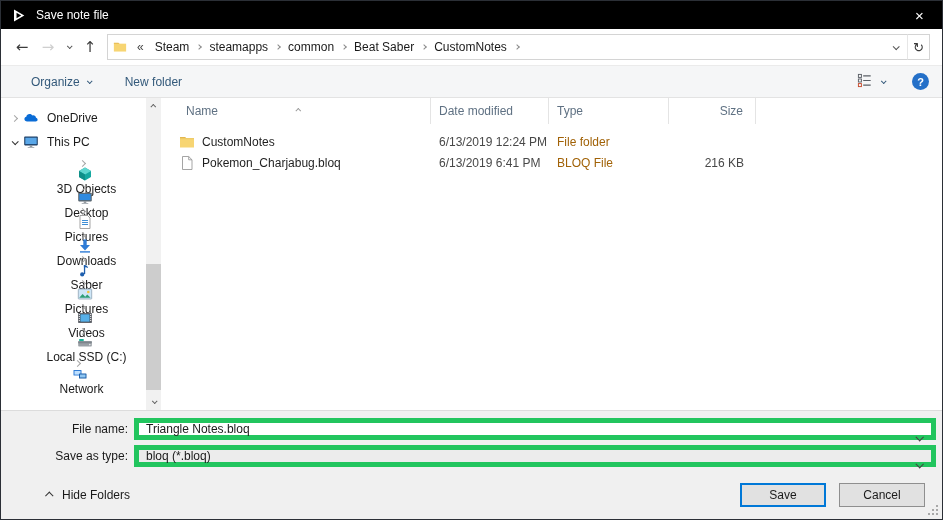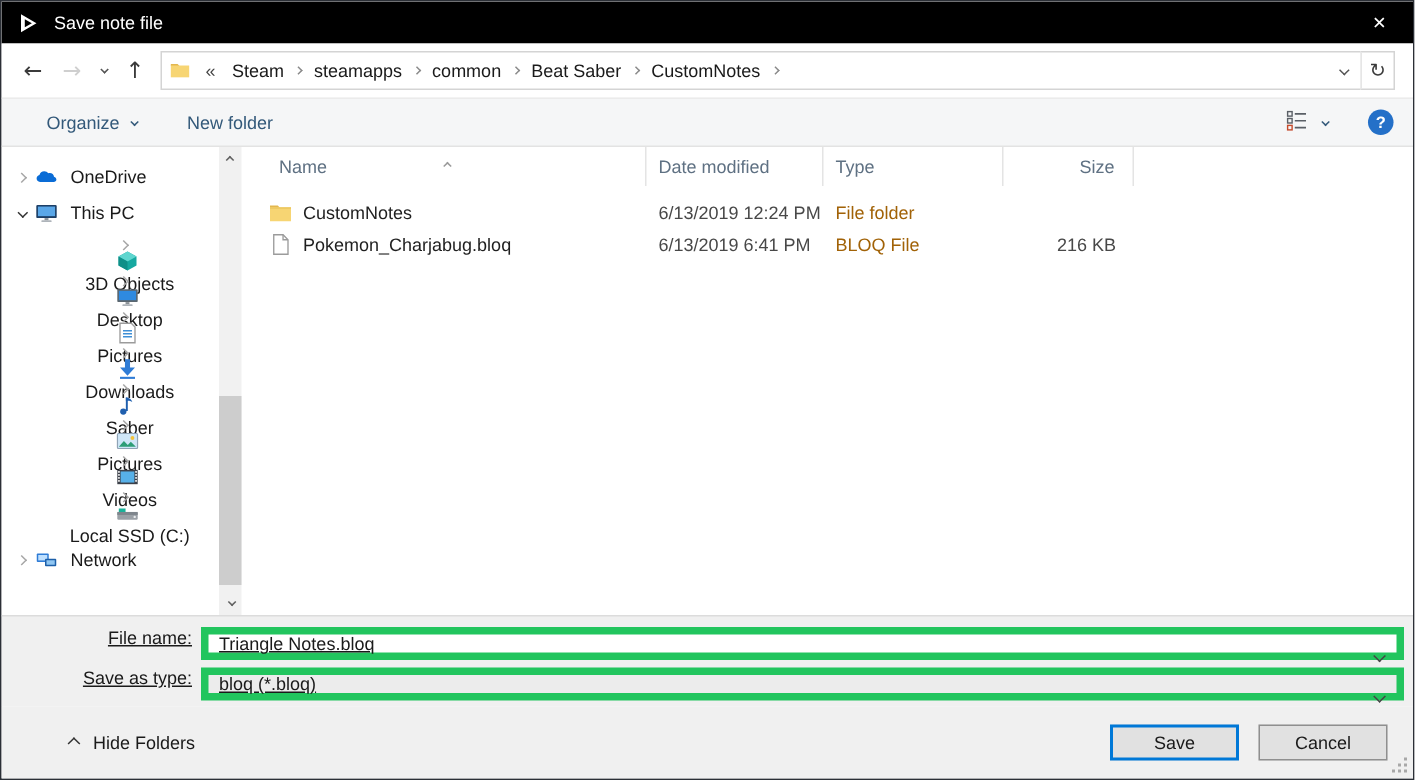--- a/index.html
+++ b/index.html
@@ -69,21 +69,21 @@
   .file-rows{margin-top:7px;}
   .frow{display:flex;height:21px;align-items:center;color:#1f1f1f;}
   .fc-name{width:270px;display:flex;align-items:center;padding-left:18px;}
   .fc-name .f-ico{width:16px;height:16px;display:flex;flex:none;}
   .fc-name .f-label{margin-left:7px;white-space:nowrap;}
   .fc-date{width:118px;padding-left:8px;color:#484848;}
   .fc-type{width:120px;padding-left:8px;color:#a16207;}
   .fc-size{width:87px;text-align:right;padding-right:12px;color:#484848;}
   
   .fields{height:61px;background:#f0f0f0;border-top:1px solid #dcdcdc;}
-  .field-row{display:flex;align-items:flex-start;height:22px;text-decoration:underline;}
+  .field-row{display:flex;align-items:center;height:22px;}
   .field-row.first{margin-top:7px;}
   .field-row.second{margin-top:5px;}
   .field-label{width:133px;text-align:right;padding-right:6px;color:#1a1a1a;white-space:nowrap;}
   .combo{flex:1;margin-right:6px;height:22px;border:5px solid #22c55e;background:#fff;display:flex;align-items:center;position:relative;}
   .combo.gray{background:#ececec;}
   .combo input{flex:1;border:none;outline:none;background:transparent;font:12px "Liberation Sans","DejaVu Sans",sans-serif;padding-left:7px;color:#1a1a1a;min-width:0;}
   .combo .val{padding-left:7px;}
   .combo .dd{position:absolute;right:9px;top:7px;color:#444;}
   .combo .dd .chv{width:6px;height:6px;}
   
@@ -320,21 +320,21 @@
           <span class="sb-ico">
             <svg viewBox="0 0 16 16" width="16" height="16">
               <rect x="2.2" y="5" width="4.5" height="2.4" fill="#19b39a"></rect>
               <rect x="1.2" y="7.3" width="13.6" height="5.2" rx="0.8" fill="#9aa0a6"></rect>
               <rect x="1.2" y="7.3" width="13.6" height="2" fill="#7e858c"></rect>
               <circle cx="12.8" cy="10.6" r="0.8" fill="#e8eaed"></circle>
             </svg>
           </span>
           <span class="sb-label">Local SSD (C:)</span>
         </div>
-        <div class="sb-item lvl0" style="margin-top: 8px;">
+        <div class="sb-item lvl0" style="margin-top: 8px; flex-direction: column;">
           <span class="sb-chev">
             <span class="chv r"></span>
           </span>
           <span class="sb-ico">
             <svg viewBox="0 0 16 16" width="16" height="16">
               <rect x="1.5" y="4" width="8" height="5.6" rx="0.6" fill="#2f7cd6"></rect>
               <rect x="2.5" y="5" width="6" height="3.6" fill="#bfe0ff"></rect>
               <rect x="7" y="7.5" width="7.5" height="5" rx="0.6" fill="#1d5fa8"></rect>
               <rect x="8" y="8.5" width="5.5" height="3" fill="#8fc6f2"></rect>
             </svg>

